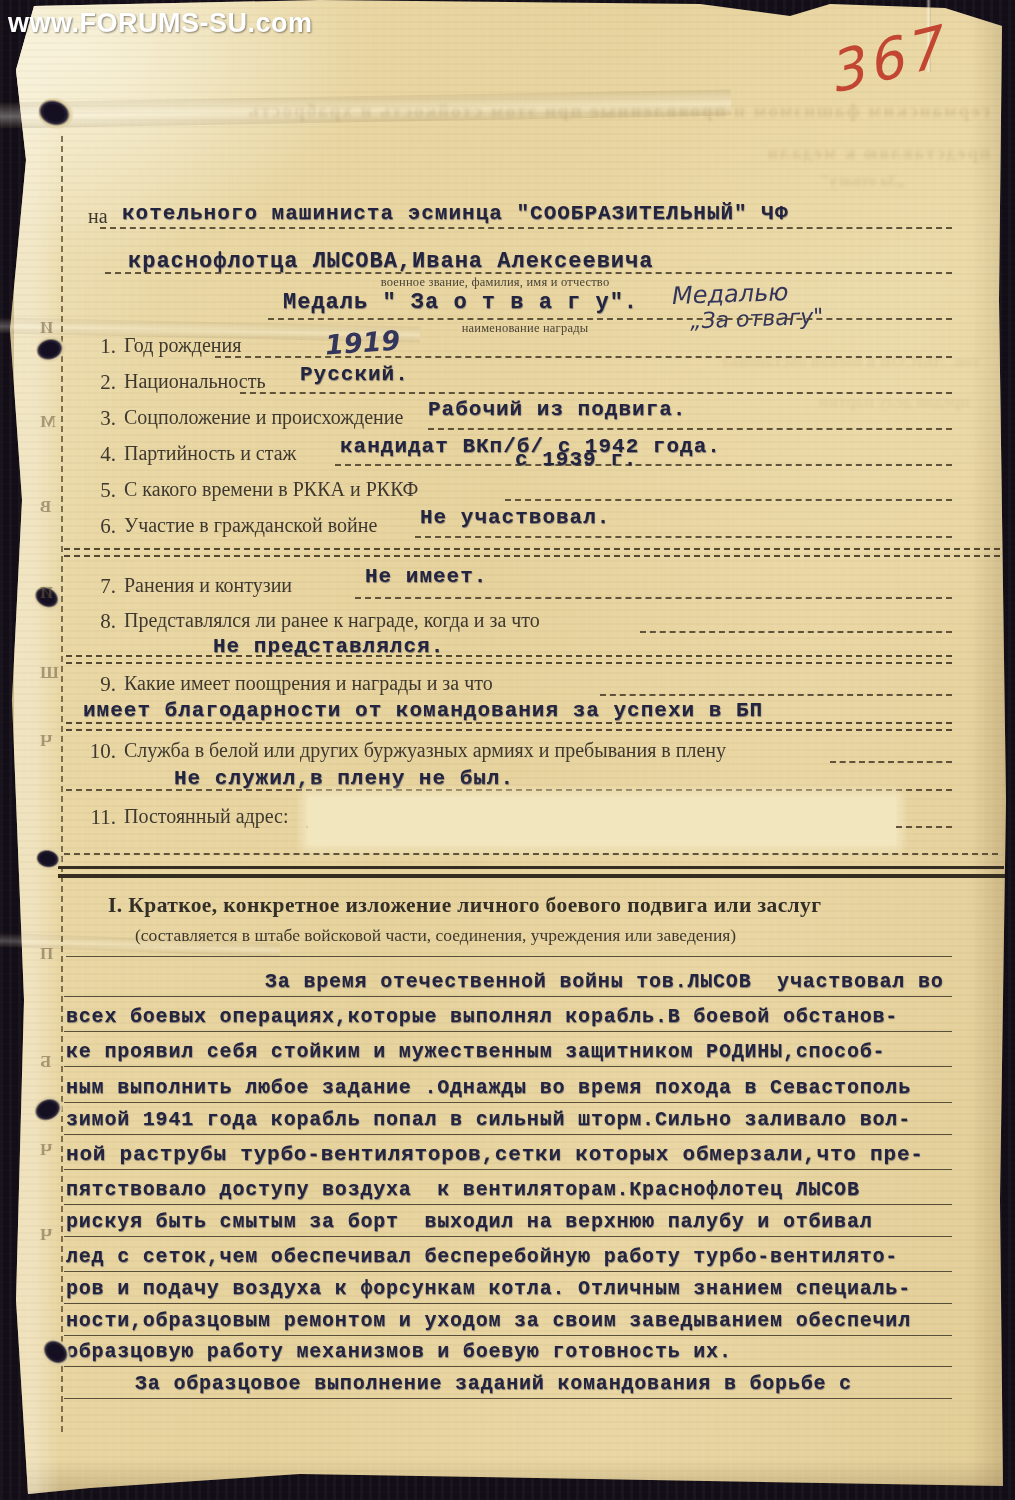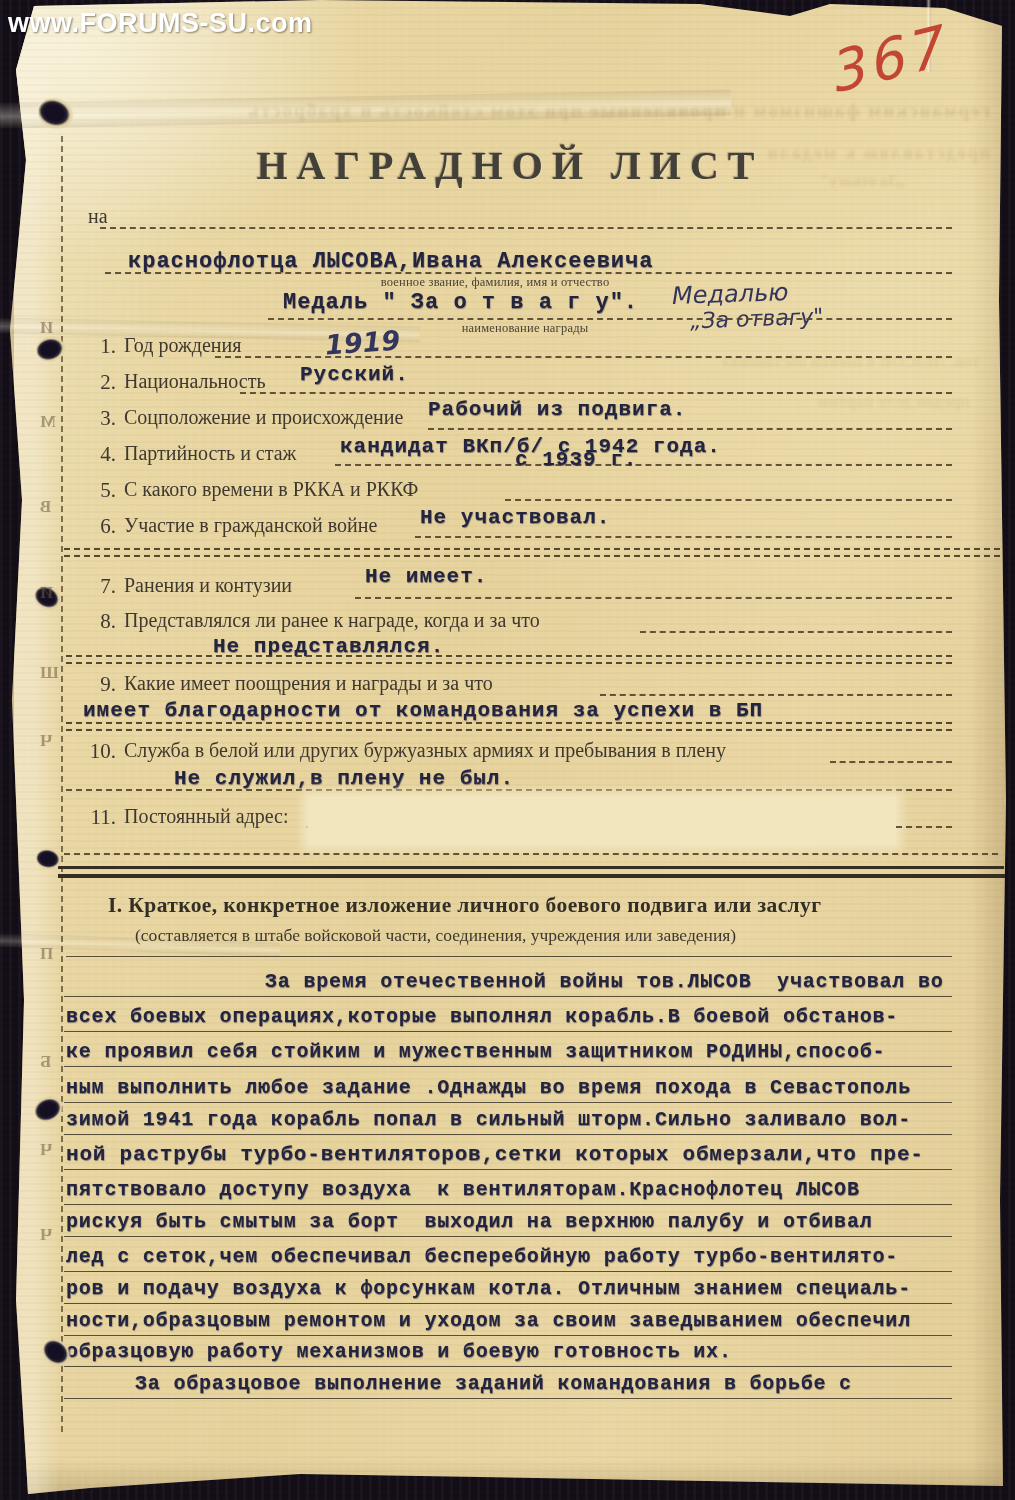--- a/index.html
+++ b/index.html
@@ -72,23 +72,23 @@
   <div class="abs bleed" style="left:600px;top:352px;width:380px;font-size:17px;opacity:.11;">тов. ЛЫСОВ в боевой обстановке</div>
   <div class="abs bleed" style="left:610px;top:392px;width:360px;font-size:17px;opacity:.10;">предан делу партии</div>
 
   <div id="grain"></div>
 
   <div class="abs" id="vline"></div>
 
   <div class="abs" id="watermark">www.FORUMS-SU.com</div>
   <div class="abs" id="pagenum" style="color: rgb(191, 58, 40);">367</div>
 
-  <div class="abs" id="title">НАГРАДНОЙ ЛИСТ</div>
 
   <div class="abs form" style="left:88px;top:205px;">на</div>
+  <div class="abs typed" style="left:122px;top:202px;font-size:21px;">котельного машиниста эсминца "СООБРАЗИТЕЛЬНЫЙ" ЧФ</div>
   <div class="abs dash" style="left:100px;top:227px;width:852px;"></div>
 
   <div class="abs typed" style="left:128px;top:249px;font-size:22px;">краснофлотца ЛЫСОВА,Ивана Алексеевича</div>
   <div class="abs dash" style="left:105px;top:272px;width:847px;"></div>
   <div class="abs caption" style="left:330px;top:275px;width:330px;">военное звание, фамилия, имя и отчество</div>
 
   <div class="abs typed" style="left:283px;top:290px;font-size:22px;">Медаль " За о т в а г у".</div>
   <div class="abs hand" style="left:672px;top:280px;font-size:24px;transform:rotate(-2deg);">Медалью</div>
   <div class="abs hand" style="left:690px;top:306px;font-size:22px;transform:rotate(-2deg);">„За отвагу"</div>
   <div class="abs dash" style="left:268px;top:318px;width:684px;"></div>

